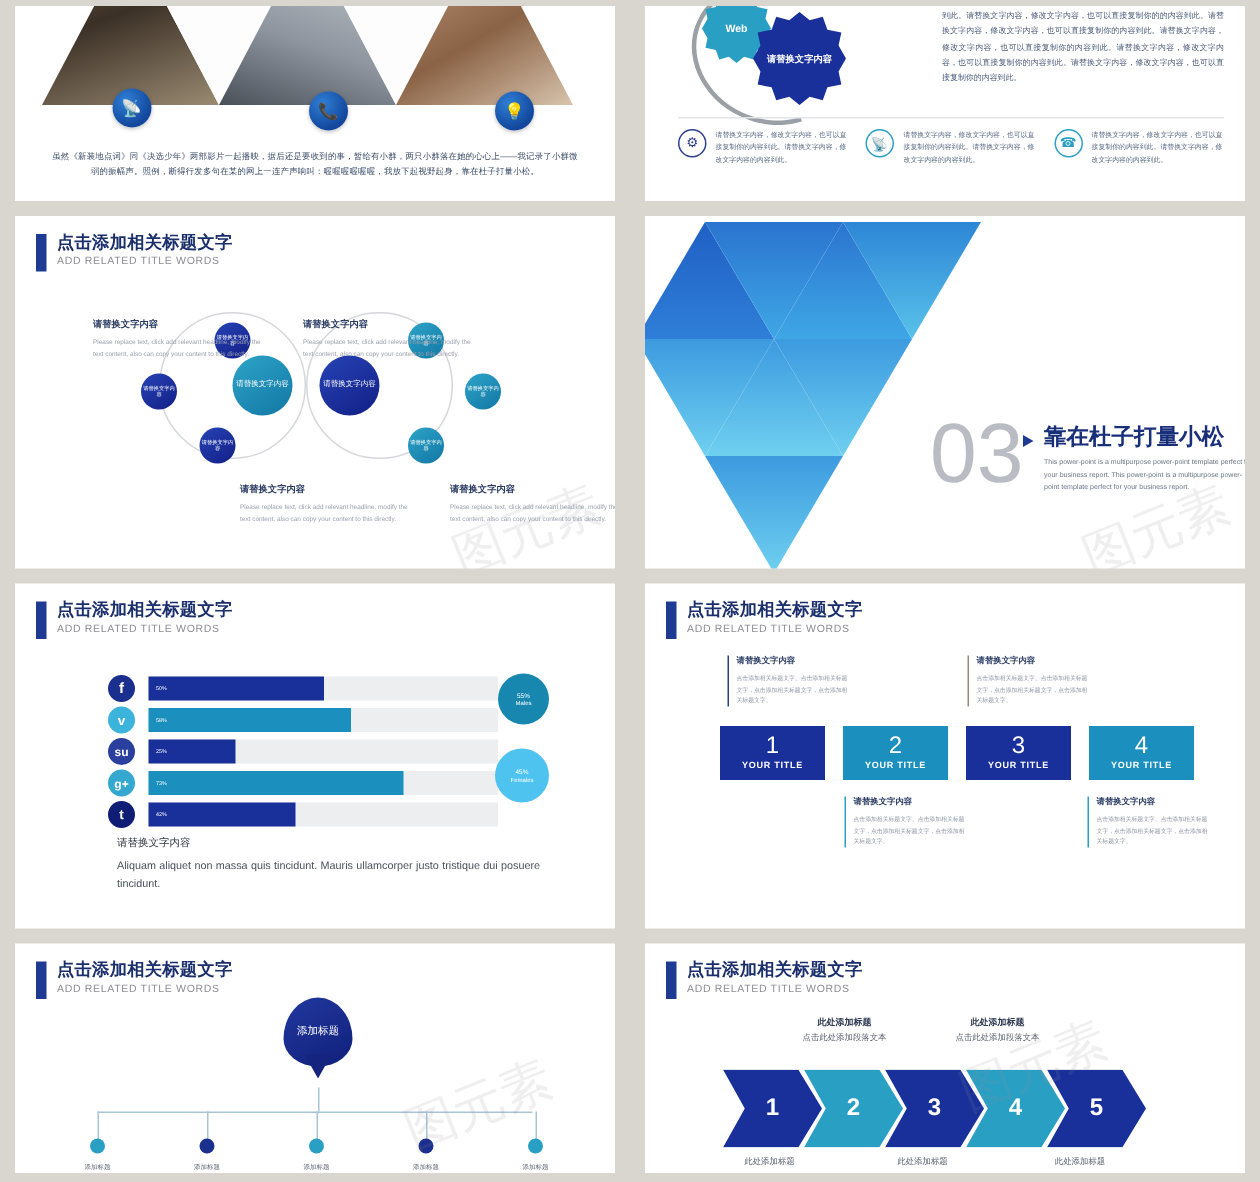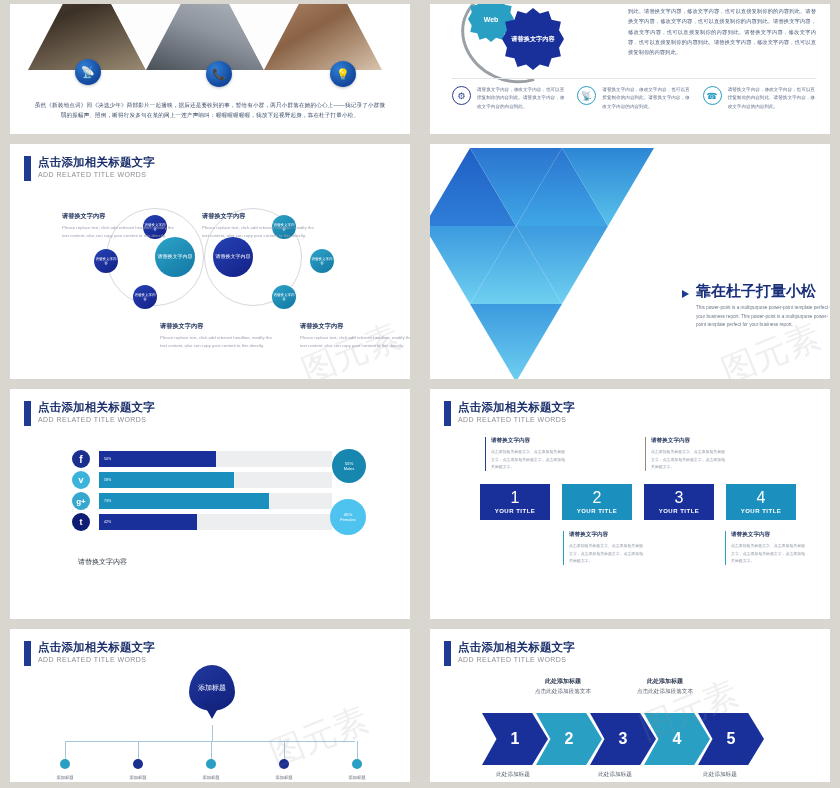--- a/index.html
+++ b/index.html
@@ -311,20 +311,21 @@
     <div class="slide s4">
       <div class="tri4 up4   t4a" style="left:-6px;  top:4px;   width:92px; height:78px;"></div>
       <div class="tri4 down4 t4b" style="left:40px;  top:4px;   width:92px; height:78px;"></div>
       <div class="tri4 up4   t4b" style="left:86px;  top:4px;   width:92px; height:78px;"></div>
       <div class="tri4 down4 t4d" style="left:132px; top:4px;   width:92px; height:78px;"></div>
       <div class="tri4 down4 t4c" style="left:-6px;  top:82px;  width:92px; height:78px;"></div>
       <div class="tri4 up4   t4c" style="left:40px;  top:82px;  width:92px; height:78px;"></div>
       <div class="tri4 down4 t4c" style="left:86px;  top:82px;  width:92px; height:78px;"></div>
       <div class="tri4 down4 t4c" style="left:40px;  top:160px; width:92px; height:78px;"></div>
 
+      <div class="s4-num">03</div>
       <div class="s4-tri"></div>
       <div class="s4-title">靠在杜子打量小松</div>
       <div class="s4-sub">This power-point is a multipurpose power-point template perfect for your business report. This power-point is a multipurpose power-point template perfect for your business report.</div>
       <div class="wm">图元素</div>
     </div>
   </div>
 
   <div class="cell">
     <div class="slide">
       <div class="slide-head">
@@ -346,20 +347,28 @@
         </div>
         <div class="bar-row">
           <div class="s-ico" style="background:#3bb3da; font-size:9px;">v</div>
           <div class="track">
             <div class="fill" style="width:58%; background:#1b8fbd;">
               <span>58%</span>
             </div>
           </div>
         </div>
         <div class="bar-row">
+          <div class="s-ico" style="background:#2a3f9e; font-size:8px;">su</div>
+          <div class="track">
+            <div class="fill" style="width:25%; background:#19309b;">
+              <span>25%</span>
+            </div>
+          </div>
+        </div>
+        <div class="bar-row">
           <div class="s-ico" style="background:#35a8cf; font-size:8px;">g+</div>
           <div class="track">
             <div class="fill" style="width:73%; background:#1b8fbd;">
               <span>73%</span>
             </div>
           </div>
         </div>
         <div class="bar-row">
           <div class="s-ico" style="background:#101d74; font-size:9px;">t</div>
           <div class="track">
@@ -374,20 +383,21 @@
         <div style="font-size:4.3px">55%</div>
         <div style="font-size:4px">Males</div>
       </div>
       <div class="donut" style="left:320px; top:110px; width:36px; height:36px; background:#4ec3ef;">
         <div style="font-size:4.3px">45%</div>
         <div style="font-size:4px">Females</div>
       </div>
 
       <div class="s5-foot">
         <h5>请替换文字内容</h5>
+        <p>Aliquam aliquet non massa quis tincidunt. Mauris ullamcorper justo tristique dui posuere tincidunt.</p>
       </div>
     </div>
   </div>
 
   <div class="cell">
     <div class="slide">
       <div class="slide-head">
         <div class="head-bar"></div>
         <div class="head-txt">
           <div class="head-cn">点击添加相关标题文字</div>

